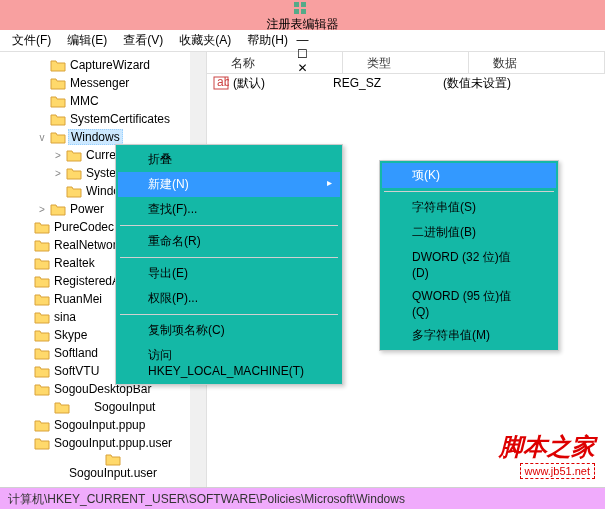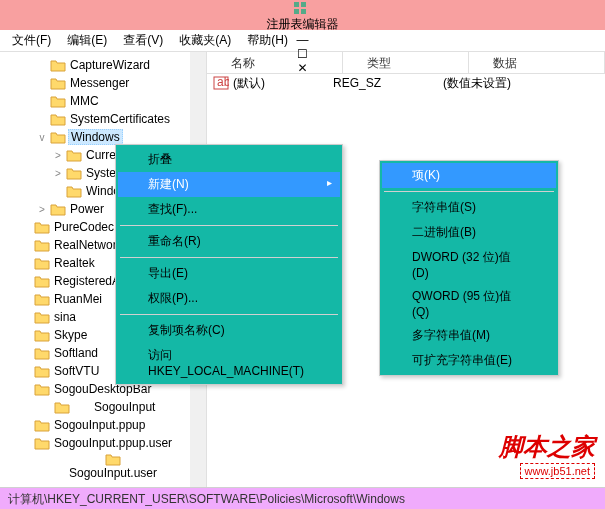--- a/index.html
+++ b/index.html
@@ -318,19 +318,18 @@
   </div>
 
 <div class="context-menu submenu" id="submenu">
     <div class="cm-item highlight">项(K)</div>
     <div class="cm-sep"></div>
     <div class="cm-item">字符串值(S)</div>
     <div class="cm-item">二进制值(B)</div>
     <div class="cm-item">DWORD (32 位)值(D)</div>
     <div class="cm-item">QWORD (95 位)值(Q)</div>
     <div class="cm-item">多字符串值(M)</div>
-    <div class="cm-item">可扩充字符串值(E)</div>
   </div>
 
 <div class="watermark">
   <div class="cn">脚本之家</div>
   <div class="url">www.jb51.net</div>
 </div>
 
 </body></html>

